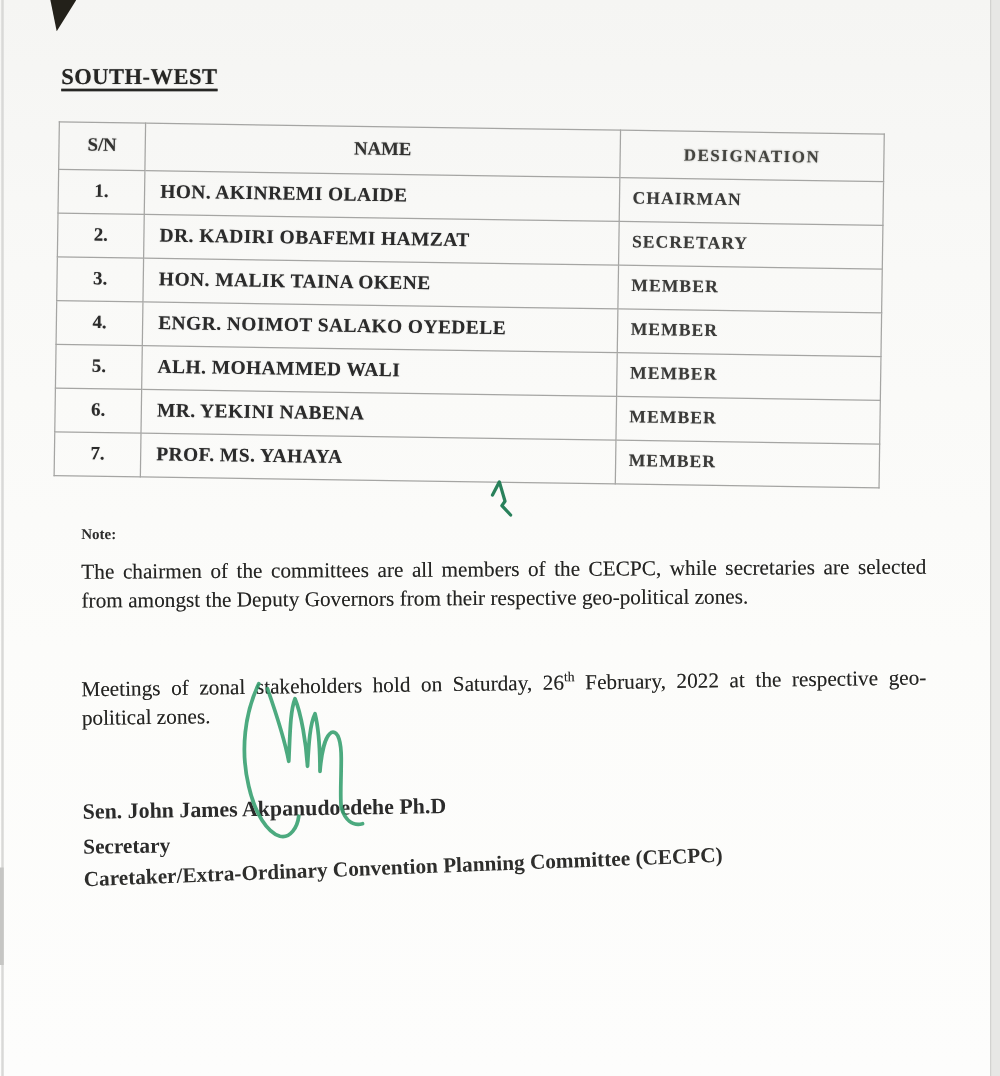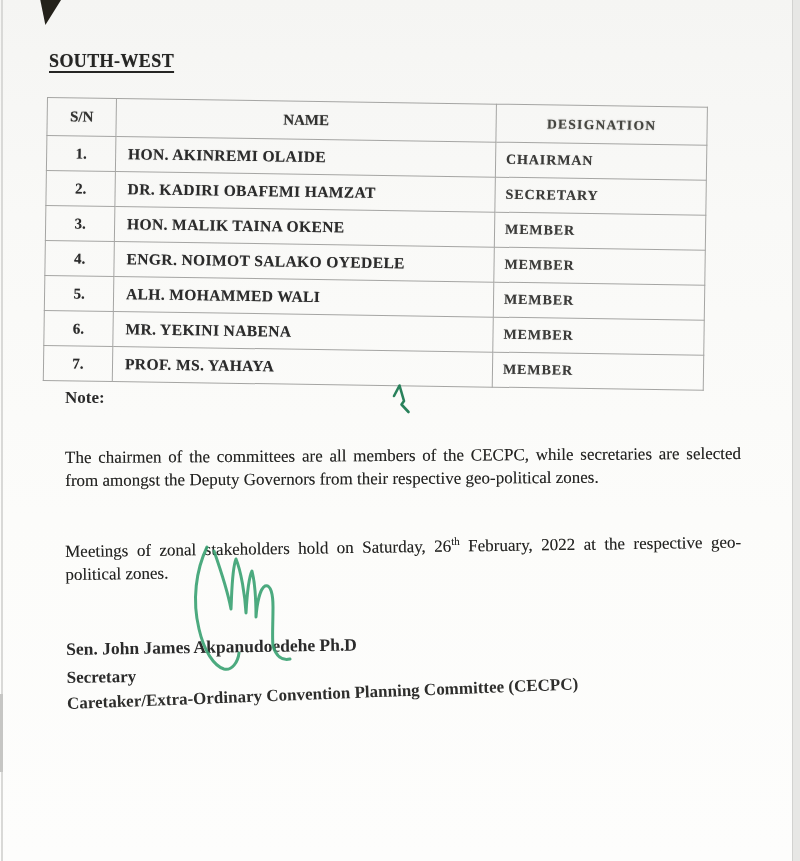--- a/index.html
+++ b/index.html
@@ -26,21 +26,21 @@
   tbody tr{height:35px;}
   th{font-size:15px;color:#333331;text-shadow:0 0 1px rgba(70,70,70,.55);}
   th.col-sn{width:66px;}
   th.col-name{width:377px;}
   th.col-desig{width:208px;font-size:13.5px;letter-spacing:1.3px;color:#44443f;text-shadow:0 0 1.4px rgba(90,90,85,.7);}
   td{font-weight:bold;text-shadow:0 0 .7px rgba(51,51,51,.5);}
   td.cell-sn{text-align:center;font-size:15px;}
   td.cell-name{padding-left:12px;font-size:15.5px;letter-spacing:.4px;}
   td.cell-designation{padding-left:10px;font-size:14px;letter-spacing:.9px;color:#3b3b39;}
 
-  .note-label{position:absolute;left:65px;top:388px;font-size:17px;font-weight:bold;}
+  .note-label{position:absolute;left:65px;top:420px;font-size:12px;font-weight:bold;}
   .para{position:absolute;left:65px;width:676px;font-size:17px;line-height:22.5px;
         text-align:justify;color:#242422;text-shadow:0 0 .5px rgba(40,40,40,.45);}
   .para-1{top:447px;transform:rotate(-.35deg);transform-origin:left top;}
   .para-2{top:541px;transform:rotate(-.8deg);transform-origin:left top;}
   .para-2 sup{font-size:11px;line-height:0;}
 
   .signature{position:absolute;left:66px;top:639px;transform:rotate(-.9deg);transform-origin:left top;}
   .sig-name{font-size:17.5px;font-weight:bold;margin:0 0 8px 0;}
   .sig-title{font-size:17px;font-weight:bold;margin:0 0 6px 0;}
   .sig-org{font-size:17px;font-weight:bold;transform:rotate(-1.3deg);transform-origin:left center;white-space:nowrap;color:#2e2e2c;}

